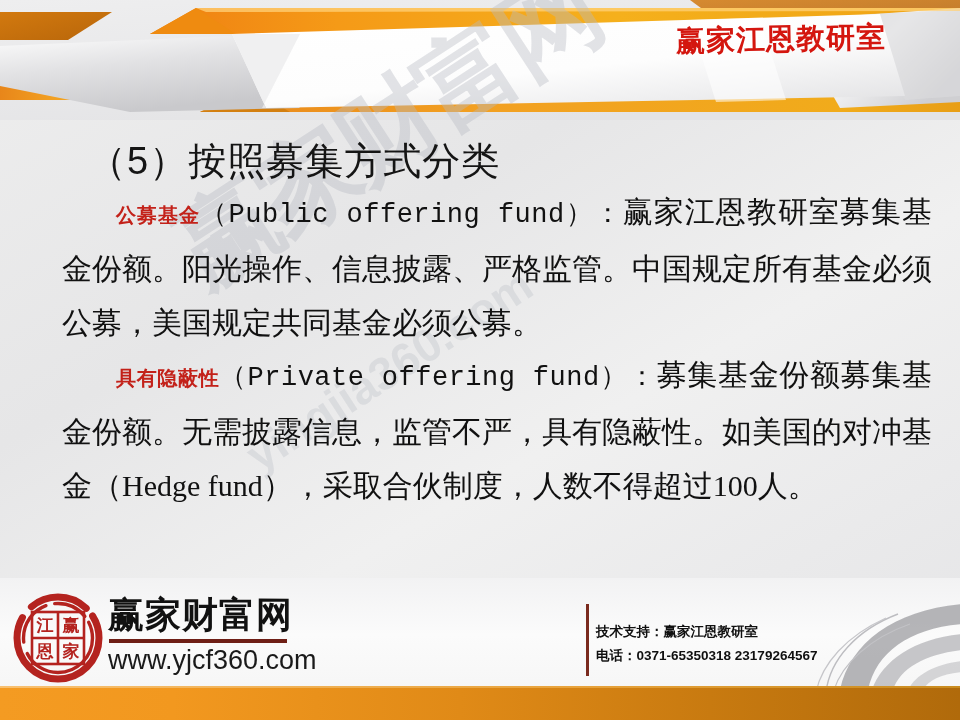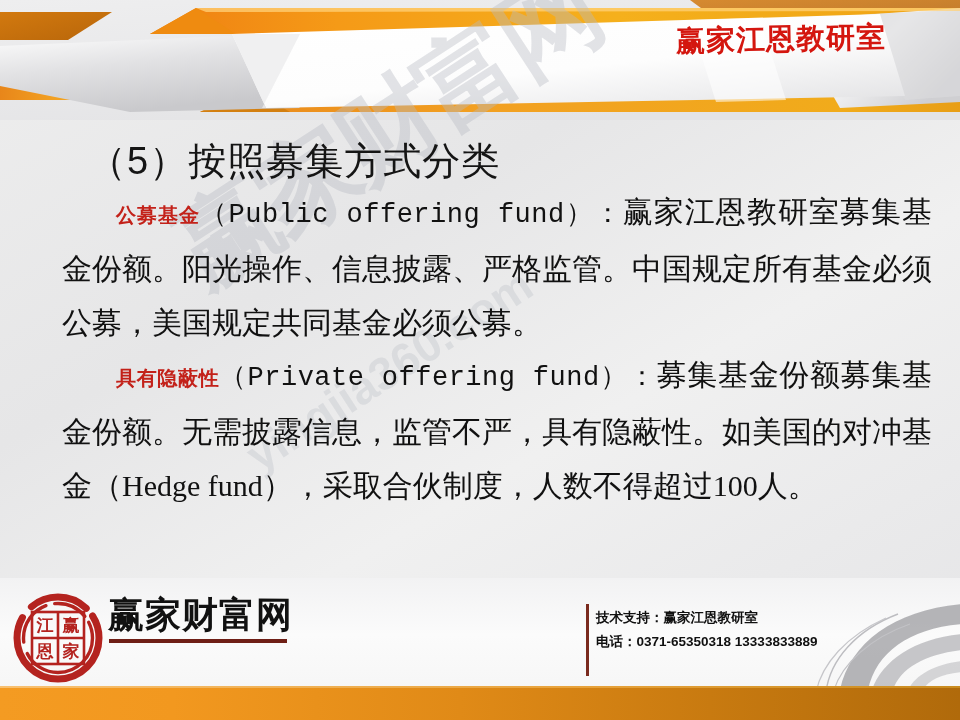--- a/index.html
+++ b/index.html
@@ -211,21 +211,21 @@
     font-size: 27px;
     color: #1a1a1a;
     letter-spacing: 0px;
     white-space: nowrap;
   }
 
   
   .contact {
     position: absolute;
     left: 596px;
-    top: 606px;
+    top: 620px;
     z-index: 8;
   }
   .contact-divider {
     position: absolute;
     left: 586px;
     top: 604px;
     width: 3px;
     height: 72px;
     background: #7a2a1e;
     z-index: 8;
@@ -360,22 +360,23 @@
       <g fill="#b4231f" font-family="'Liberation Serif', serif" font-size="17" font-weight="bold" text-anchor="middle">
         <text x="33" y="39">江</text>
         <text x="59" y="39">赢</text>
         <text x="33" y="65">恩</text>
         <text x="59" y="65">家</text>
       </g>
     </svg>
     <div class="logo-text">
       <div class="logo-cn">赢家财富网</div>
       <div class="logo-rule"></div>
+      <div class="logo-url">www.yjcf360.com</div>
     </div>
   </div>
 
   <div class="contact-divider"></div>
   <div class="contact">
     <div class="contact-line">技术支持：赢家江恩教研室</div>
-    <div class="contact-line">电话：0371-65350318 13333833889</div>
+    <div class="contact-line">电话：0371-65350318 23179264567</div>
   </div>
 
 </div>
 
 </body></html>

